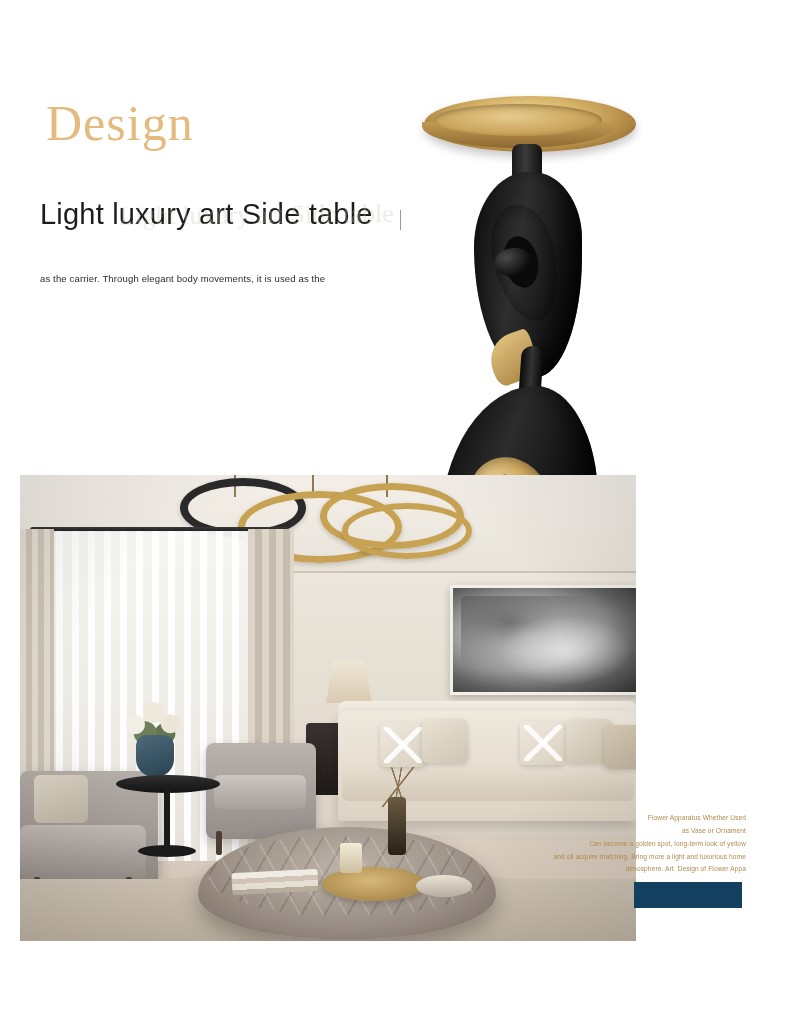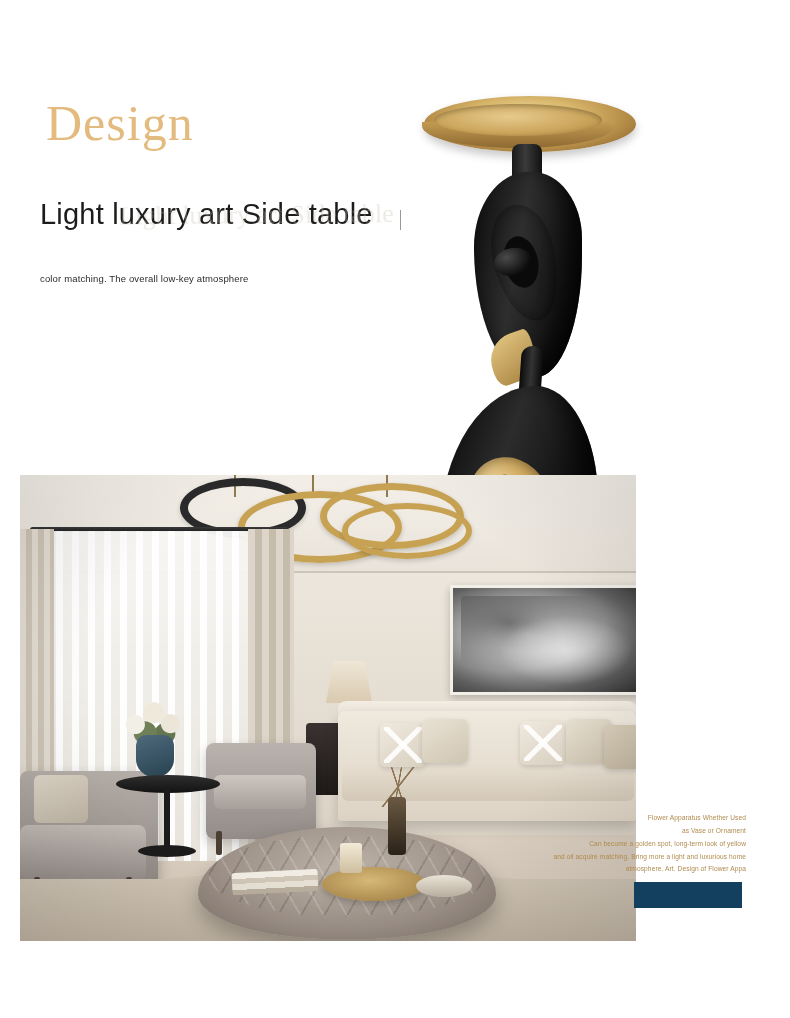--- a/index.html
+++ b/index.html
@@ -536,21 +536,21 @@
 
 <div class="page">
 
   <div class="brand-word">Design</div>
   <h1 class="headline">Light luxury art Side table</h1>
 
   <div class="ghost-text">Light luxury art Side table</div>
   <div class="caret"></div>
 
   <div class="body-copy">
-    <p>color matching. The overall low-key atmosphere</p>
+    <p>as the carrier. Through elegant body movements, it is used as the</p>
   </div>
 
   <div class="product">
     <div class="tray"></div>
     <div class="tray-lip"></div>
     <div class="tray-inner"></div>
     <div class="neck"></div>
     <div class="torso"></div>
     <div class="torso-hole"></div>
     <div class="torso-hole-core"></div>

